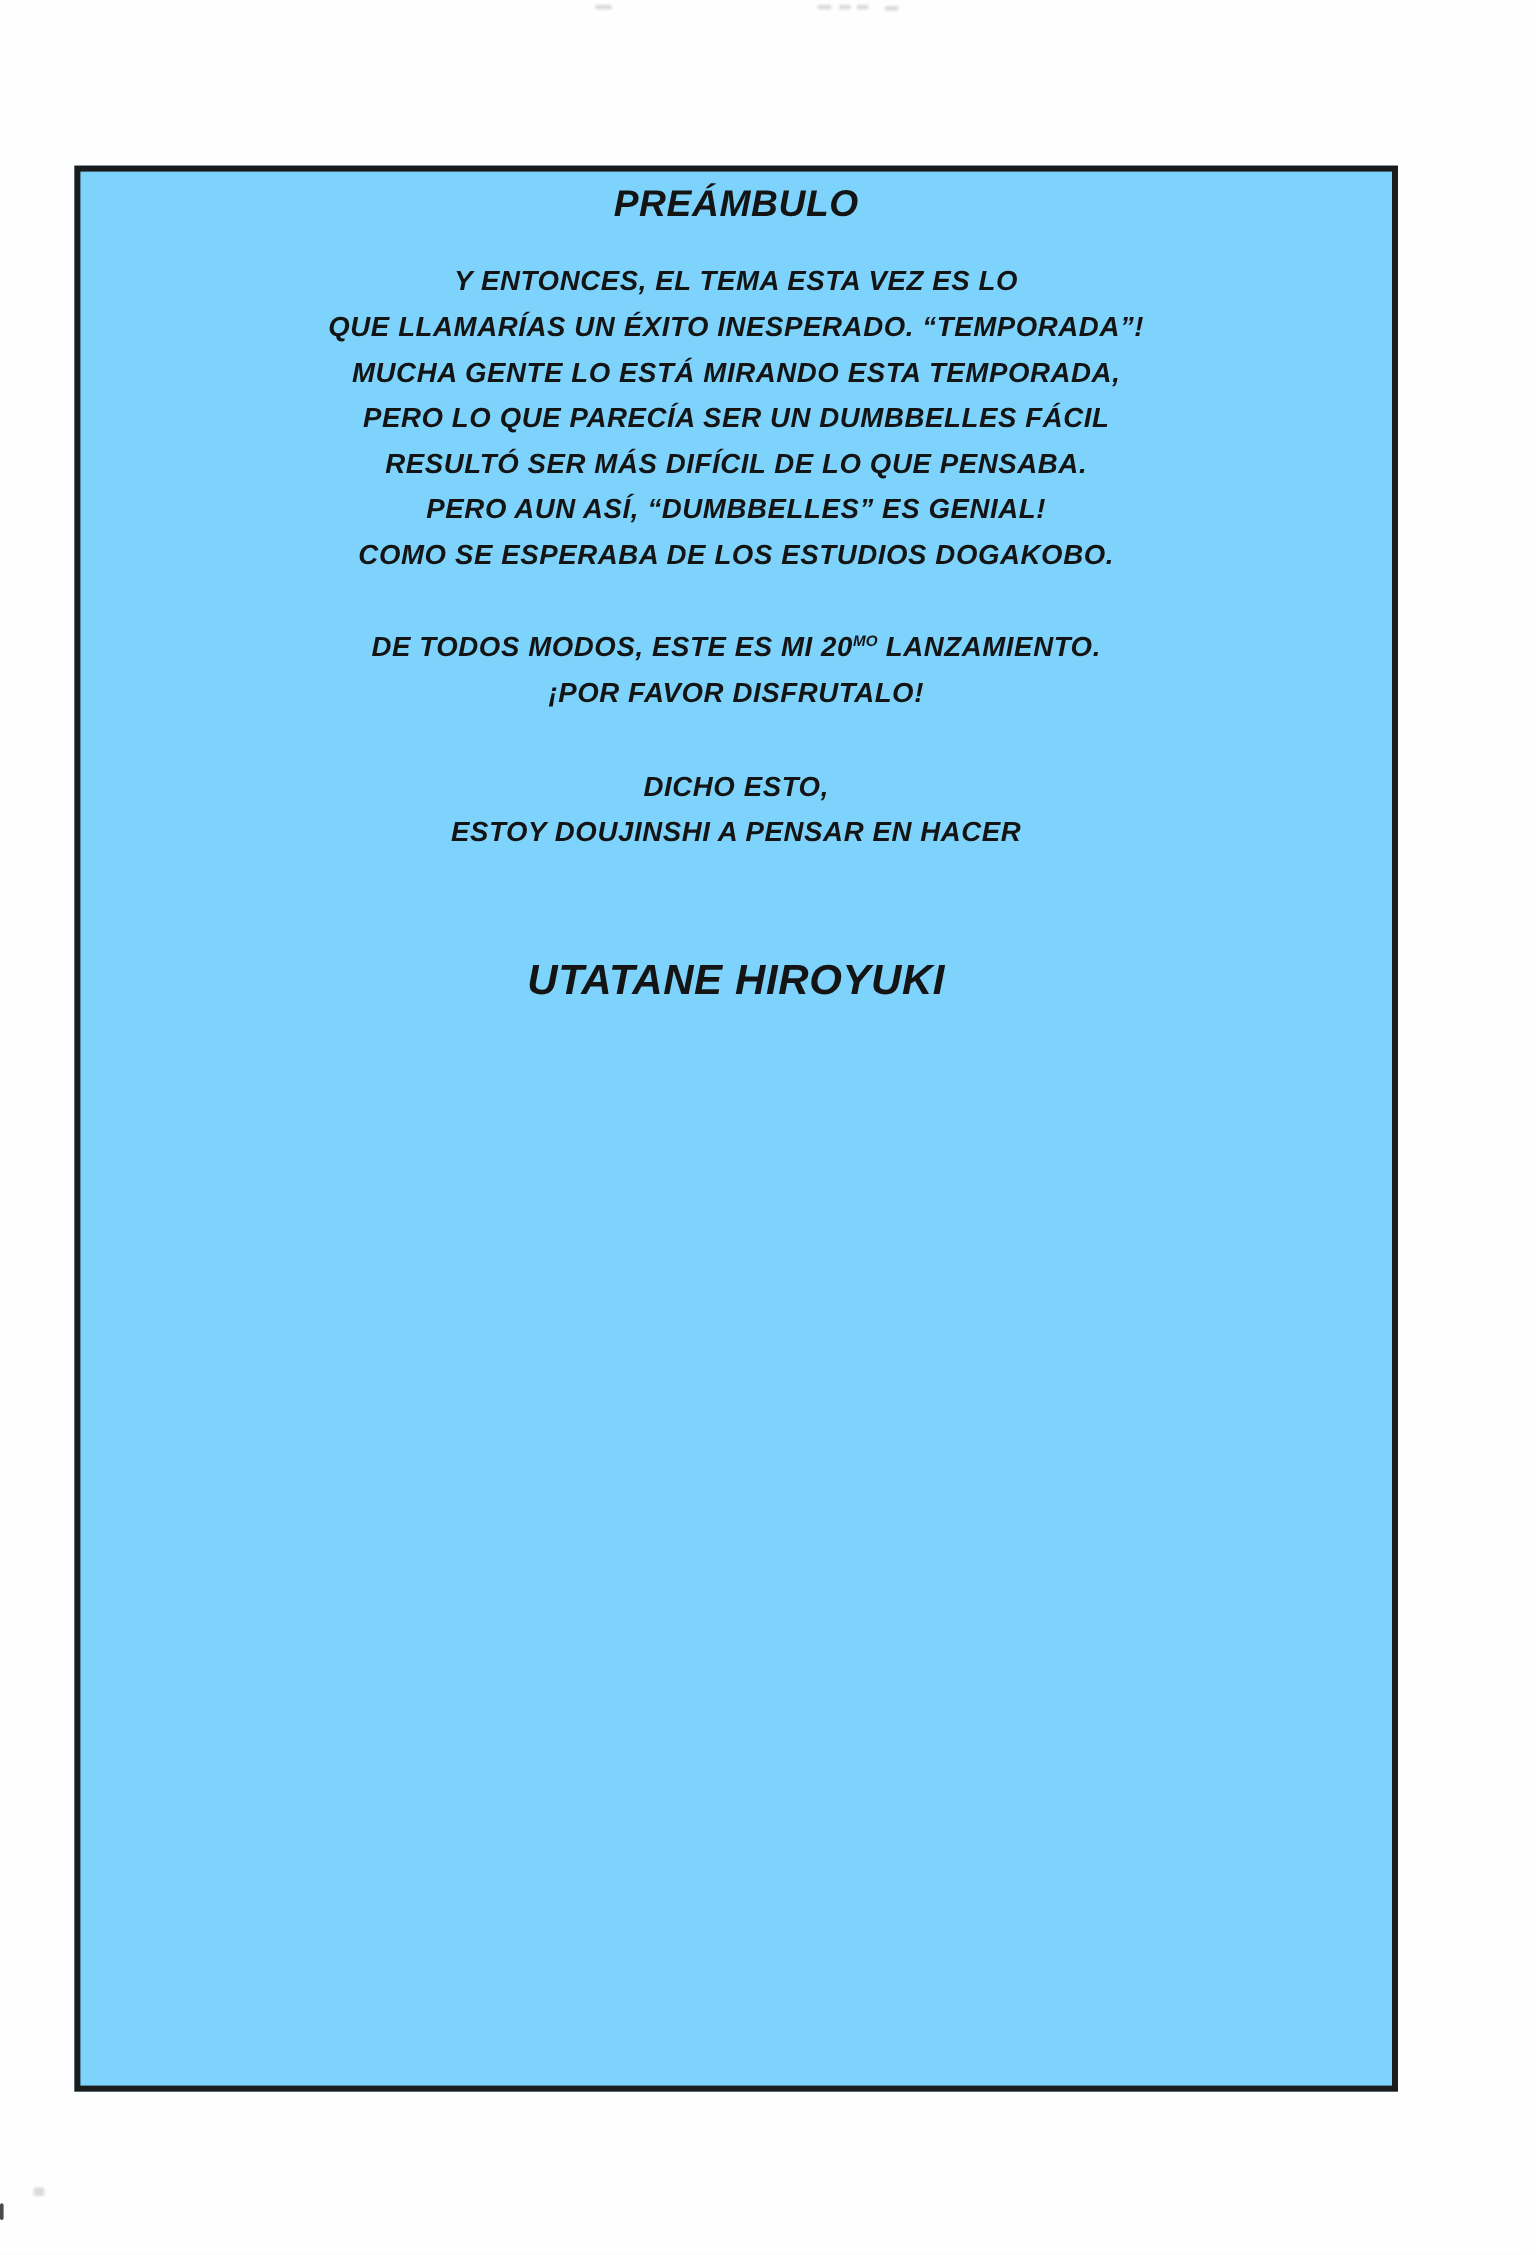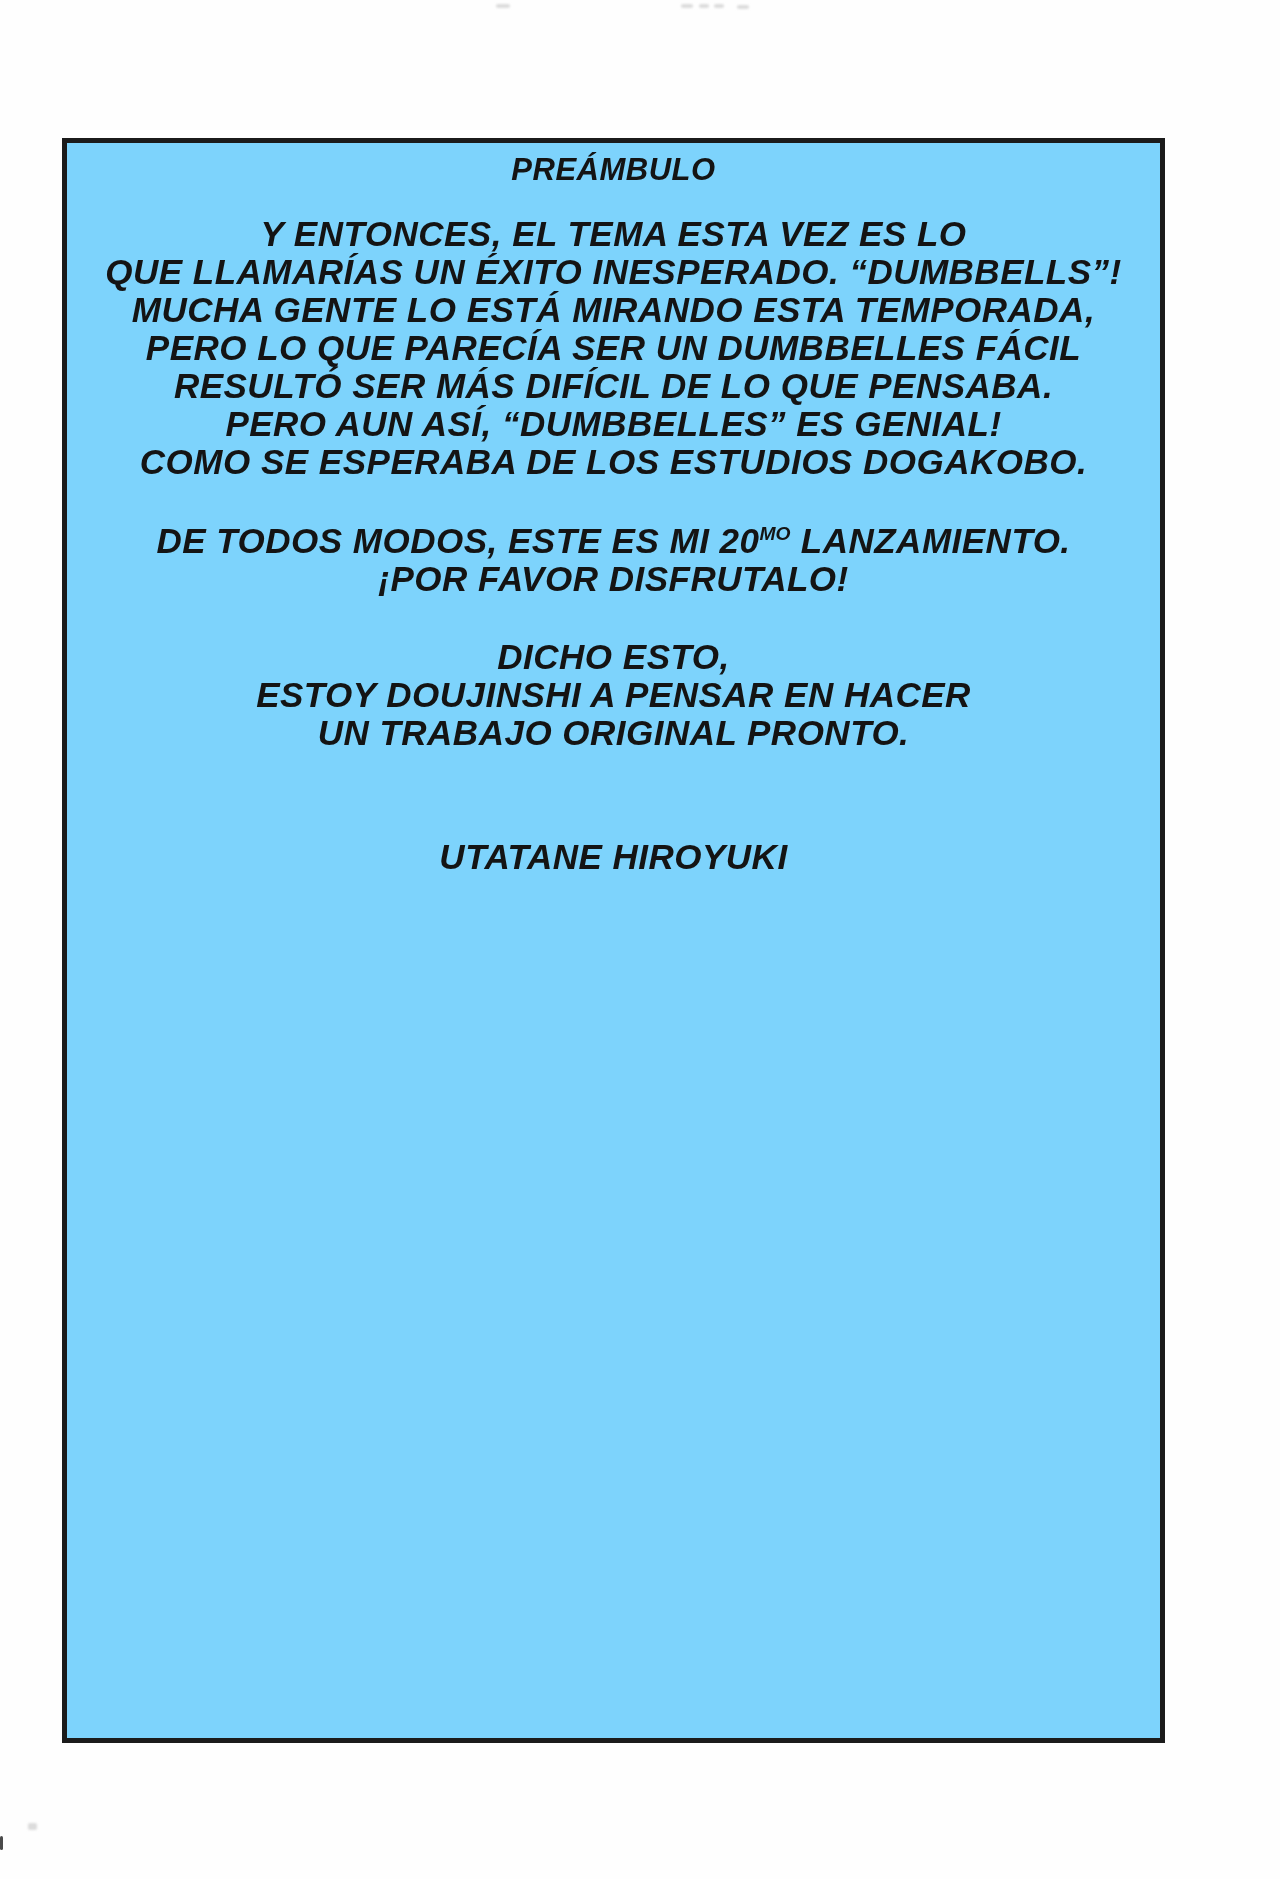--- a/index.html
+++ b/index.html
@@ -31,21 +31,21 @@
     font-weight: bold;
     font-style: italic;
     letter-spacing: 0.5px;
   }
   .title {
     margin-top: 8px;
     font-size: 31px;
     line-height: 38px;
   }
   .para {
-    font-size: 35px;
+    font-size: 23px;
     line-height: 38px;
   }
   .para-1 { margin-top: 26px; }
   .para-2 { margin-top: 34px; }
   .para-3 { margin-top: 40px; font-style: italic; }
   .signature {
     margin-top: 86px;
     font-size: 35px;
     line-height: 38px;
   }
@@ -81,37 +81,36 @@
 <div class="artifact a6"></div>
 <div class="artifact a7"></div>
 
 <div class="page-frame">
   <div class="text-col">
 
     <div class="title line">PREÁMBULO</div>
 
     <div class="para para-1">
       <div class="line">Y ENTONCES, EL TEMA ESTA VEZ ES LO</div>
-      <div class="line">QUE LLAMARÍAS UN ÉXITO INESPERADO. “DUMBBELLS”!</div>
+      <div class="line">QUE LLAMARÍAS UN ÉXITO INESPERADO. “TEMPORADA”!</div>
       <div class="line">MUCHA GENTE LO ESTÁ MIRANDO ESTA TEMPORADA,</div>
       <div class="line">PERO LO QUE PARECÍA SER UN DUMBBELLES FÁCIL</div>
       <div class="line">RESULTÓ SER MÁS DIFÍCIL DE LO QUE PENSABA.</div>
       <div class="line">PERO AUN ASÍ, “DUMBBELLES” ES GENIAL!</div>
       <div class="line">COMO SE ESPERABA DE LOS ESTUDIOS DOGAKOBO.</div>
     </div>
 
     <div class="para para-2">
       <div class="line">
         <span>DE TODOS MODOS, ESTE ES MI 20</span><sup class="ordinal">MO</sup><span> LANZAMIENTO.</span>
       </div>
       <div class="line">¡POR FAVOR DISFRUTALO!</div>
     </div>
 
     <div class="para para-3">
       <div class="line">DICHO ESTO,</div>
       <div class="line">ESTOY DOUJINSHI A PENSAR EN HACER</div>
-      <div class="line">UN TRABAJO ORIGINAL PRONTO.</div>
     </div>
 
     <div class="signature line">UTATANE HIROYUKI</div>
 
   </div>
 </div>
 
 </body></html>

